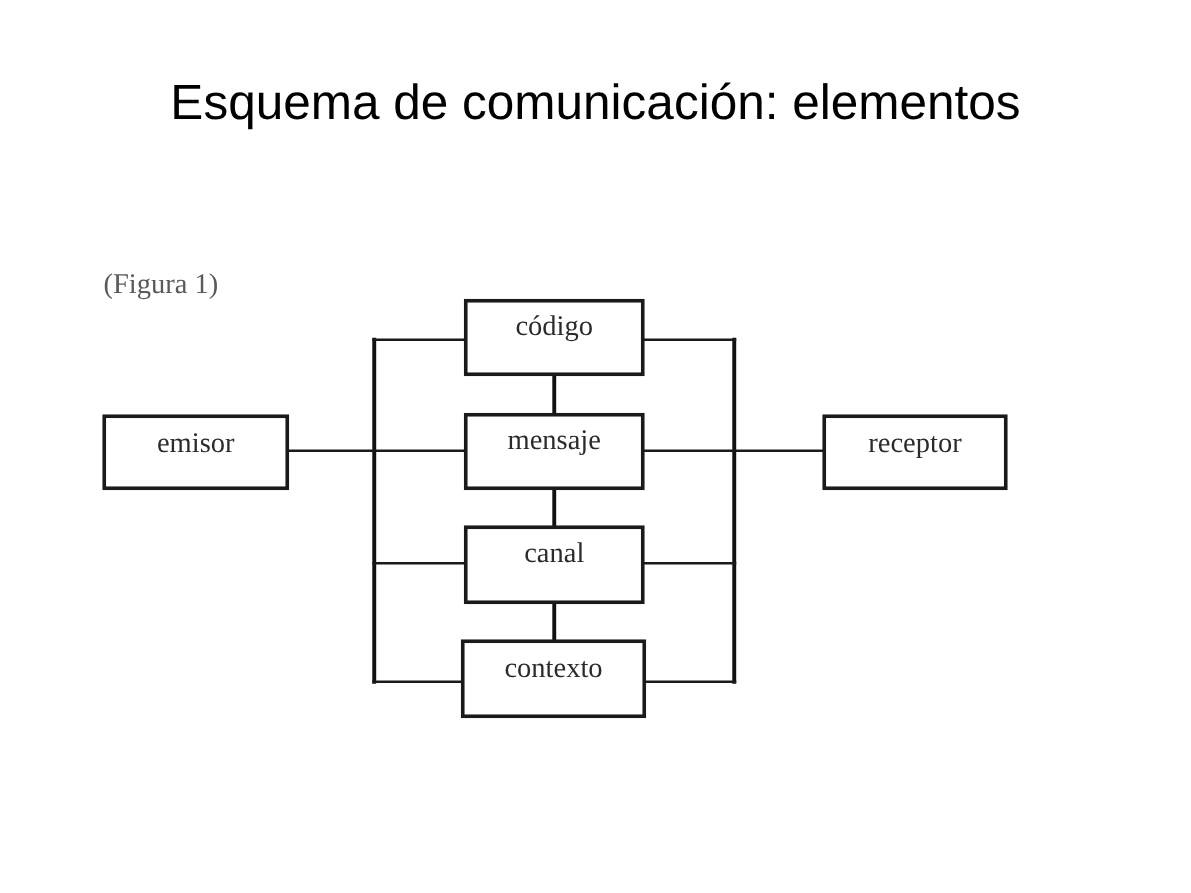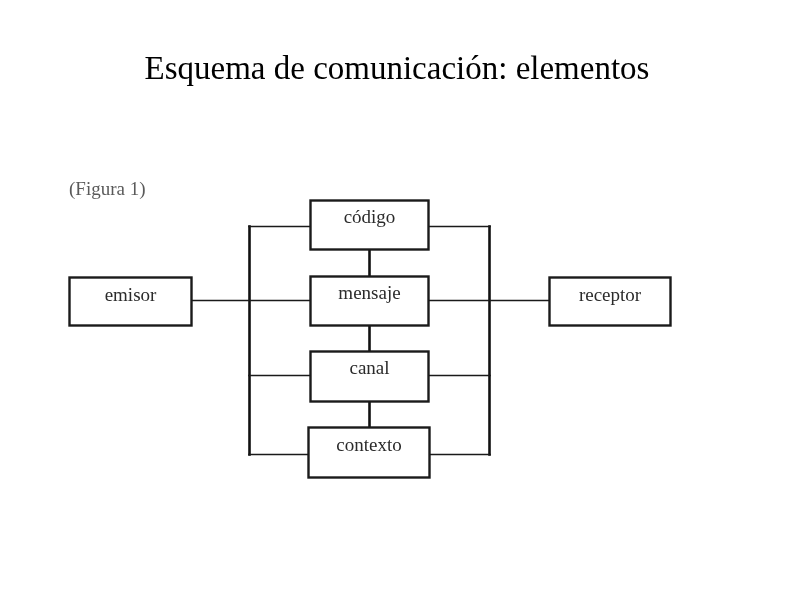--- a/index.html
+++ b/index.html
@@ -20,21 +20,21 @@
     width: 794px;
     height: 595px;
     background: #ffffff;
   }
   #slide-title {
     position: absolute;
     left: 0;
     top: 48px;
     width: 794px;
     text-align: center;
-    font-family: Liberation Serif, serif;
+    font-family: Liberation Sans, sans-serif;
     font-size: 33px;
     font-weight: 400;
     color: #000000;
     letter-spacing: 0px;
     line-height: 40px;
     white-space: nowrap;
   }
   #figure-wrap {
     position: absolute;
     left: 0;

